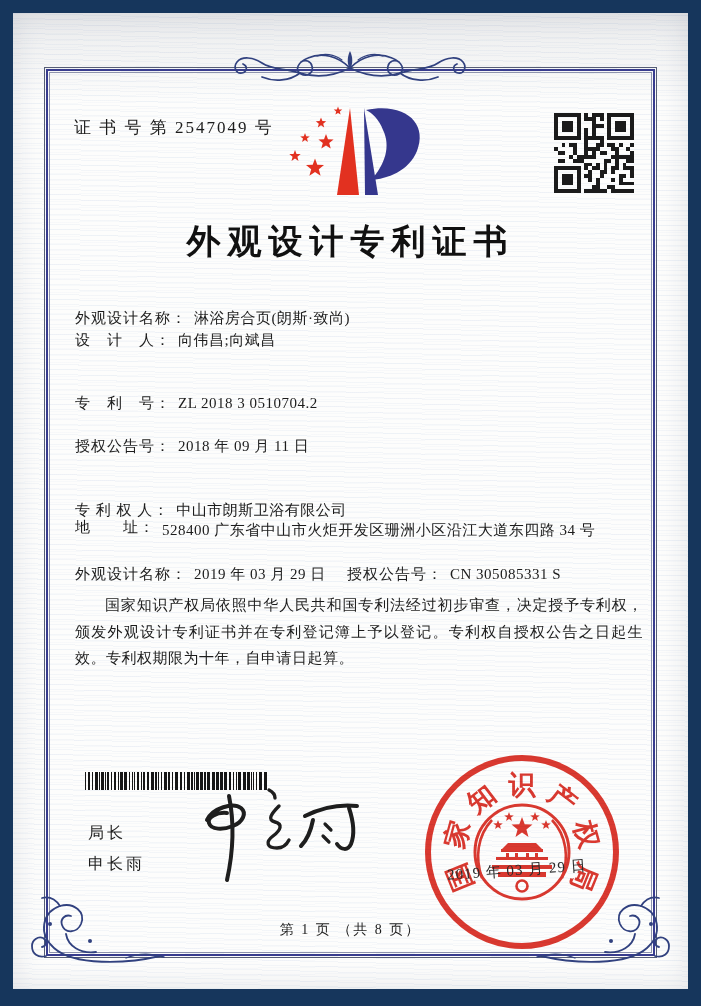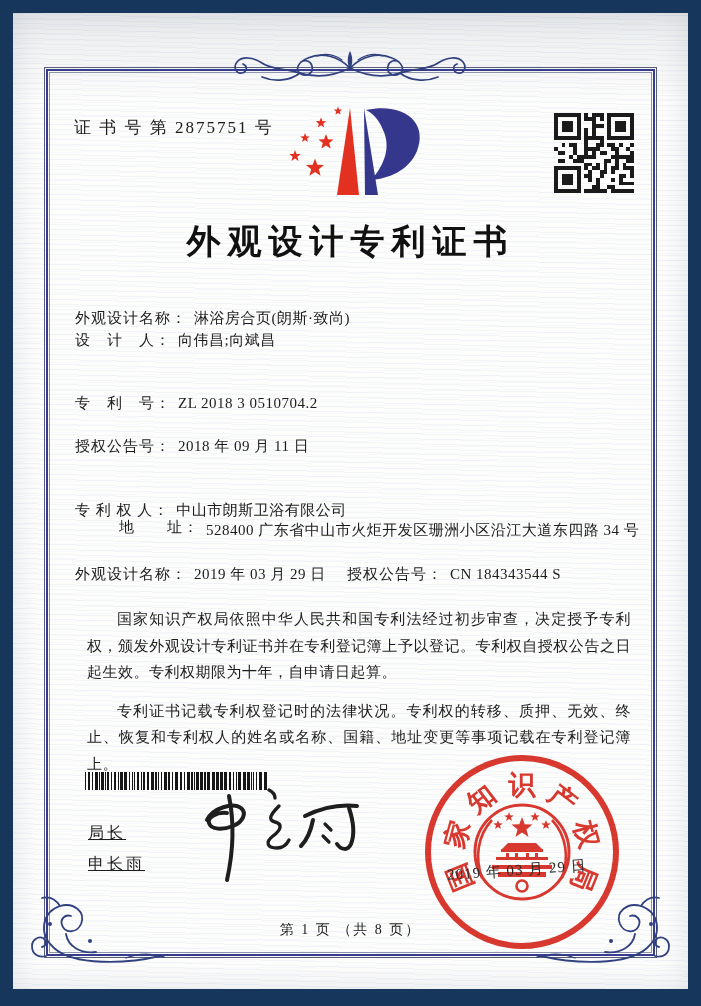--- a/index.html
+++ b/index.html
@@ -42,34 +42,34 @@
   .qr svg{width:100%;height:100%;shape-rendering:crispEdges;fill:#1b1b1b;}
 
   .title{
     position:absolute;left:0;right:0;top:219px;text-align:center;
     font-size:34px;font-weight:bold;letter-spacing:7px;color:#111;
   }
 
   .row{position:absolute;left:75px;font-size:15px;white-space:nowrap;}
   .row .lbl{letter-spacing:1px;}
   .row .val{margin-left:7px;letter-spacing:.5px;}
-  .row.wrap{white-space:normal;margin-left:44px;}
+  .row.wrap{white-space:normal;}
   .row.wrap .val{display:inline-block;vertical-align:top;width:445px;line-height:24px;margin-left:7px;}
   .pair2{position:absolute;left:272px;top:0;}
 
   .paras{
     position:absolute;left:75px;top:594px;width:568px;
     font-size:15px;line-height:26.5px;text-align:justify;
   }
-  .paras p{margin:12px;text-indent:2em;letter-spacing:.5px;}
+  .paras p{margin:0;text-indent:2em;letter-spacing:.5px;font-family:Liberation Mono, monospace;}
 
   .barcode{position:absolute;left:85px;top:772px;width:185px;height:18px;font-size:0;}
   .barcode i{display:inline-block;height:100%;background:#161616;}
 
-  .officer{position:absolute;left:88px;top:823px;font-size:16px;letter-spacing:3px;text-decoration:underline;}
+  .officer{position:absolute;left:88px;top:823px;font-size:16px;letter-spacing:3px;}
   .officer div{margin-bottom:10px;}
 
   .signature{position:absolute;left:193px;top:782px;width:180px;height:105px;}
   .signature svg{width:100%;height:100%;}
 
   .seal{position:absolute;left:418px;top:748px;width:208px;height:208px;opacity:.92;mix-blend-mode:multiply;}
   .seal svg{width:100%;height:100%;}
   .seal-date{
     position:absolute;left:447px;top:861px;font-size:15px;color:#2a2a2a;
     transform:rotate(-4deg);letter-spacing:1px;white-space:nowrap;
@@ -116,21 +116,21 @@
     <path d="M134,62 C100,70 48,72 28,54 C12,40 16,18 34,12 C48,8 60,18 55,30 C51,39 39,40 36,31 C34,25 39,20 45,22"></path>
     <path d="M70,58 C54,60 42,52 40,40"></path>
     <path d="M34,12 C30,6 24,2 16,4"></path>
     <path d="M20,62 C12,64 6,60 6,52 C6,46 12,42 17,44 C21,46 21,52 16,53"></path>
     <path d="M100,64 C115,58 126,60 138,63" stroke-width="1.3"></path>
     <circle cx="64" cy="47" r="2" fill="#31417f" stroke="none"></circle>
     <circle cx="24" cy="30" r="2" fill="#31417f" stroke="none"></circle>
   </svg>
 </div>
 
-<div class="cert-no">证 书 号 第 2875751 号</div>
+<div class="cert-no">证 书 号 第 2547049 号</div>
 
 <div class="logo">
   <svg viewBox="0 0 146 102">
     <g id="logo-stars" fill="#e23120">
         <polygon points="52.0,4.5 53.1,7.5 56.3,7.6 53.8,9.6 54.6,12.6 52.0,10.9 49.4,12.6 50.2,9.6 47.7,7.6 50.9,7.5 "></polygon>
         <polygon points="35.0,15.5 36.4,19.1 40.2,19.3 37.2,21.7 38.2,25.4 35.0,23.3 31.8,25.4 32.8,21.7 29.8,19.3 33.6,19.1 "></polygon>
         <polygon points="19.0,31.0 20.2,34.3 23.8,34.5 21.0,36.6 21.9,40.0 19.0,38.1 16.1,40.0 17.0,36.6 14.2,34.5 17.8,34.3 "></polygon>
         <polygon points="40.0,32.0 42.0,37.3 47.6,37.5 43.2,41.0 44.7,46.5 40.0,43.4 35.3,46.5 36.8,41.0 32.4,37.5 38.0,37.3 "></polygon>
         <polygon points="9.0,48.0 10.5,52.0 14.7,52.1 11.4,54.8 12.5,58.9 9.0,56.5 5.5,58.9 6.6,54.8 3.3,52.1 7.5,52.0 "></polygon>
         <polygon points="29.0,56.5 31.3,62.8 38.0,63.1 32.8,67.2 34.6,73.7 29.0,70.0 23.4,73.7 25.2,67.2 20.0,63.1 26.7,62.8 "></polygon>
@@ -385,27 +385,26 @@
 </div>
 <div class="row" style="top:501px">
   <span class="lbl">专 利 权 人：</span><span class="val">中山市朗斯卫浴有限公司</span>
 </div>
 <div class="row wrap" style="top:518px">
   <span class="lbl">地　　址：</span><span class="val">528400 广东省中山市火炬开发区珊洲小区沿江大道东四路 34 号</span>
 </div>
 <div class="row" style="top:565px">
   <span class="lbl">外观设计名称：</span><span class="val">2019 年 03 月 29 日</span>
   <span class="pair2">
-    <span class="lbl">授权公告号：</span><span class="val">CN 184343544 S</span>
+    <span class="lbl">授权公告号：</span><span class="val">CN 305085331 S</span>
   </span>
 </div>
 
 <div class="paras">
   <p>国家知识产权局依照中华人民共和国专利法经过初步审查，决定授予专利权，颁发外观设计专利证书并在专利登记簿上予以登记。专利权自授权公告之日起生效。专利权期限为十年，自申请日起算。</p>
-  <p>专利证书记载专利权登记时的法律状况。专利权的转移、质押、无效、终止、恢复和专利权人的姓名或名称、国籍、地址变更等事项记载在专利登记簿上。</p>
 </div>
 
 <div class="barcode" id="barcode"><i style="width:1px;margin-right:2px"></i><i style="width:2px;margin-right:2px"></i><i style="width:1px;margin-right:2px"></i><i style="width:3px;margin-right:1px"></i><i style="width:1px;margin-right:1px"></i><i style="width:3px;margin-right:1px"></i><i style="width:1px;margin-right:1px"></i><i style="width:2px;margin-right:2px"></i><i style="width:1px;margin-right:2px"></i><i style="width:2px;margin-right:2px"></i><i style="width:1px;margin-right:1px"></i><i style="width:3px;margin-right:1px"></i><i style="width:3px;margin-right:2px"></i><i style="width:1px;margin-right:2px"></i><i style="width:1px;margin-right:1px"></i><i style="width:1px;margin-right:2px"></i><i style="width:2px;margin-right:2px"></i><i style="width:1px;margin-right:1px"></i><i style="width:2px;margin-right:2px"></i><i style="width:2px;margin-right:2px"></i><i style="width:3px;margin-right:1px"></i><i style="width:2px;margin-right:1px"></i><i style="width:1px;margin-right:2px"></i><i style="width:1px;margin-right:2px"></i><i style="width:3px;margin-right:1px"></i><i style="width:2px;margin-right:2px"></i><i style="width:1px;margin-right:2px"></i><i style="width:3px;margin-right:2px"></i><i style="width:2px;margin-right:2px"></i><i style="width:1px;margin-right:2px"></i><i style="width:3px;margin-right:1px"></i><i style="width:2px;margin-right:1px"></i><i style="width:1px;margin-right:1px"></i><i style="width:3px;margin-right:1px"></i><i style="width:3px;margin-right:1px"></i><i style="width:2px;margin-right:1px"></i><i style="width:3px;margin-right:2px"></i><i style="width:3px;margin-right:1px"></i><i style="width:3px;margin-right:1px"></i><i style="width:3px;margin-right:1px"></i><i style="width:3px;margin-right:2px"></i><i style="width:2px;margin-right:2px"></i><i style="width:1px;margin-right:2px"></i><i style="width:1px;margin-right:1px"></i><i style="width:3px;margin-right:2px"></i><i style="width:3px;margin-right:1px"></i><i style="width:3px;margin-right:1px"></i><i style="width:1px;margin-right:1px"></i><i style="width:1px;margin-right:2px"></i><i style="width:1px;margin-right:2px"></i><i style="width:3px;margin-right:2px"></i><i style="width:3px;margin-right:1px"></i></div>
 
 <div class="officer">
   <div>局长</div>
   <div>申长雨</div>
 </div>
 
 <div class="signature">

